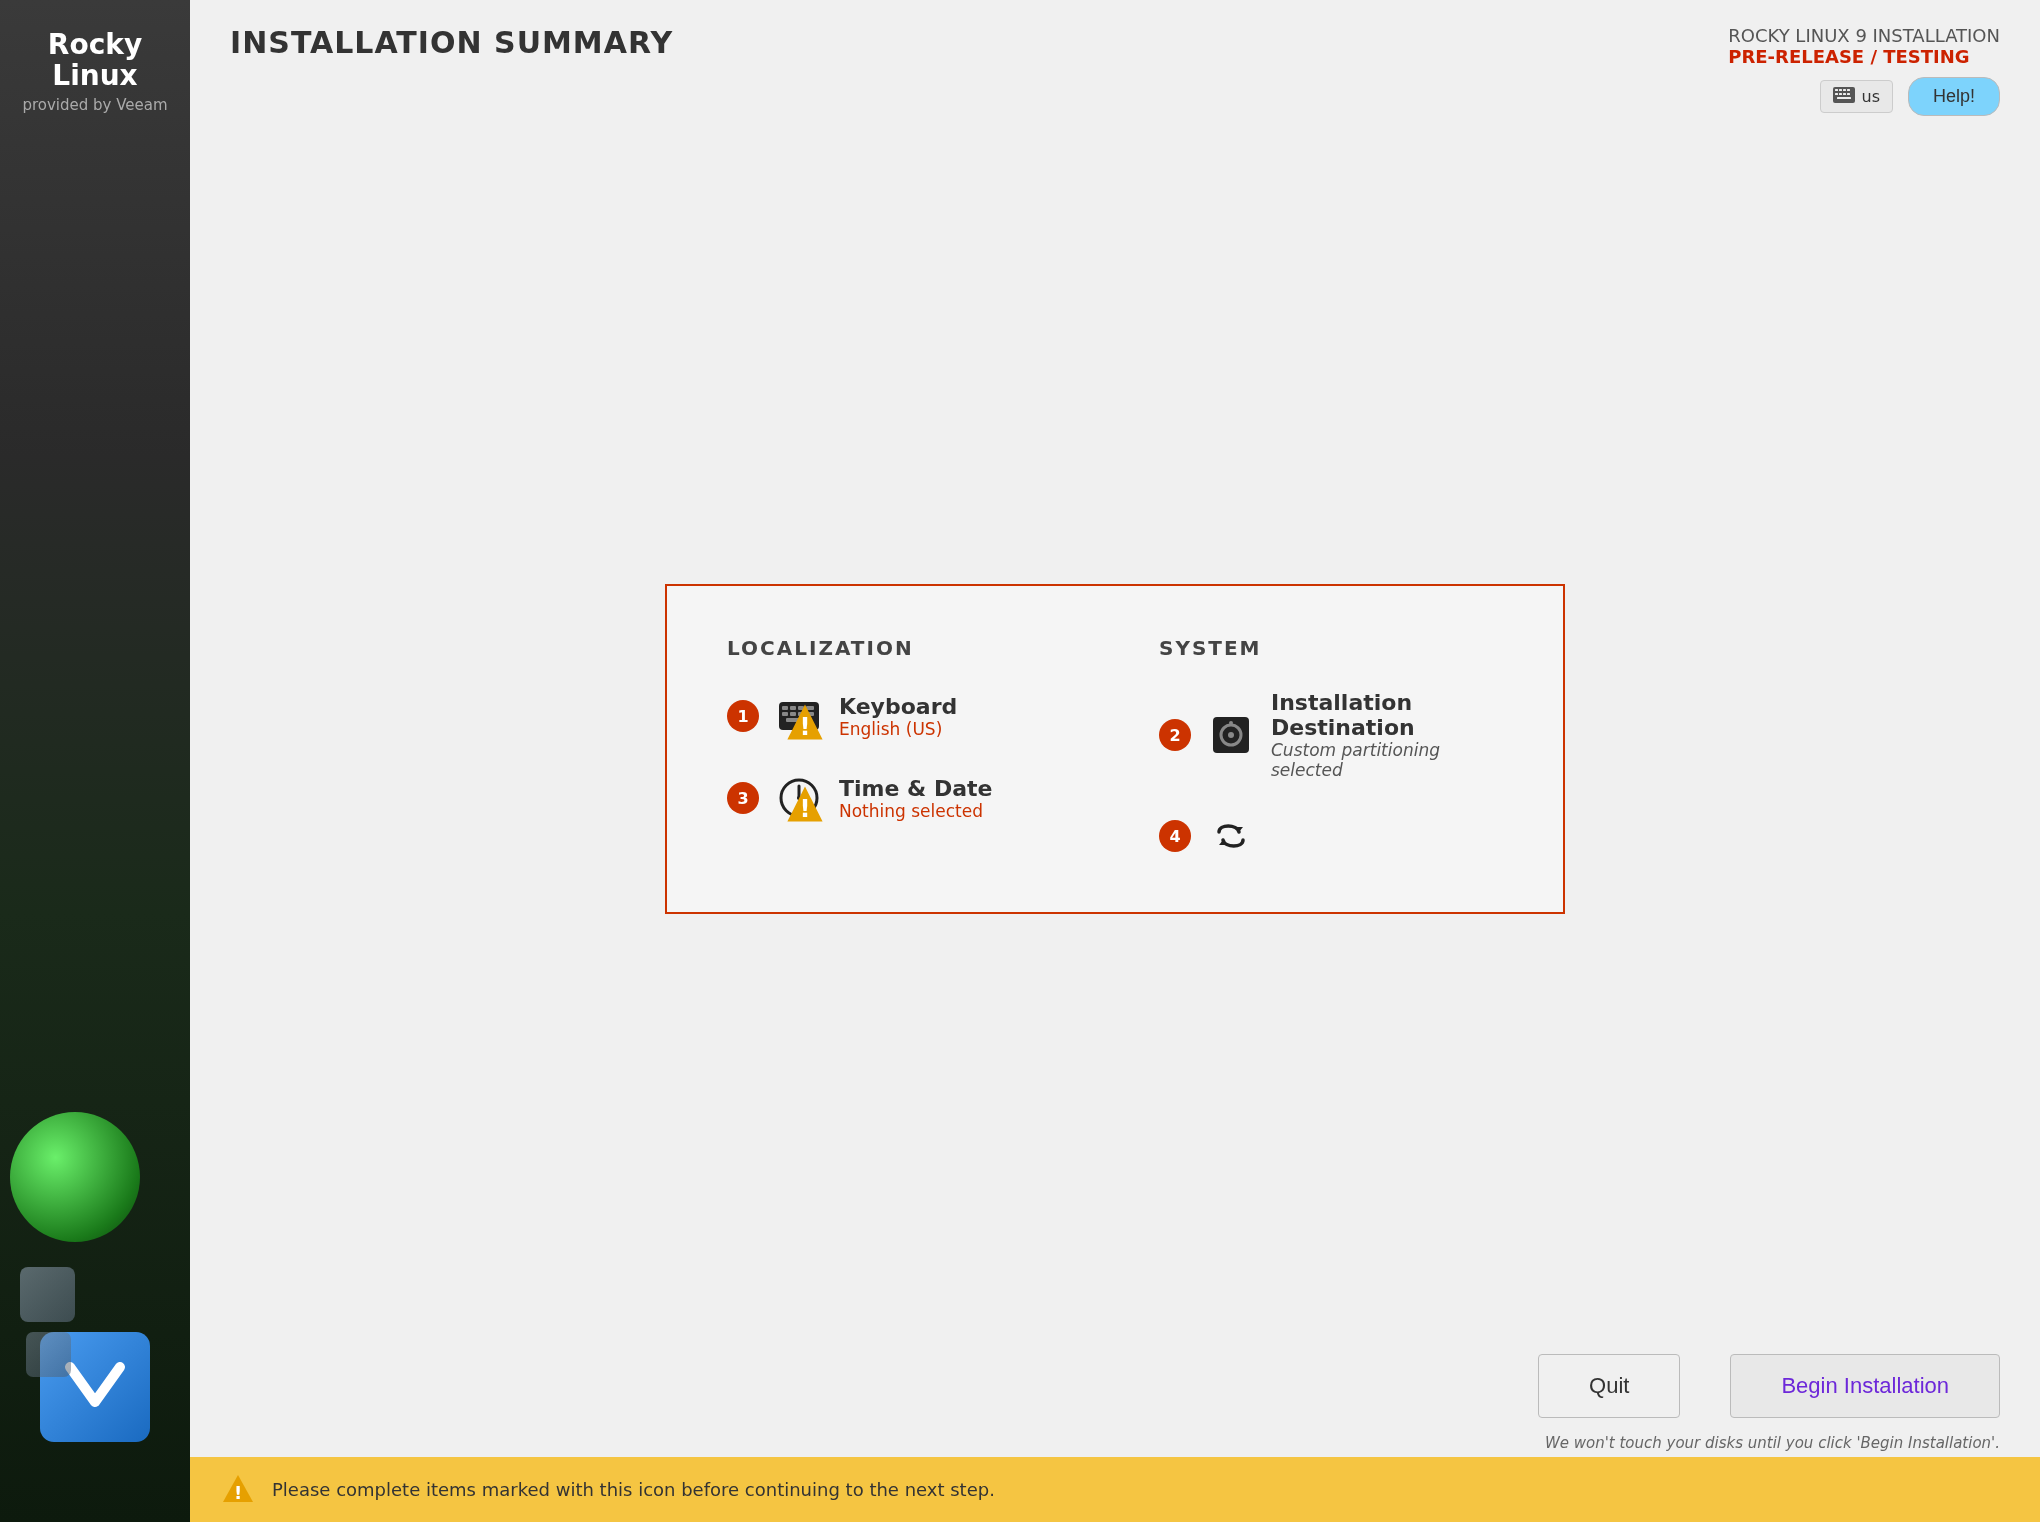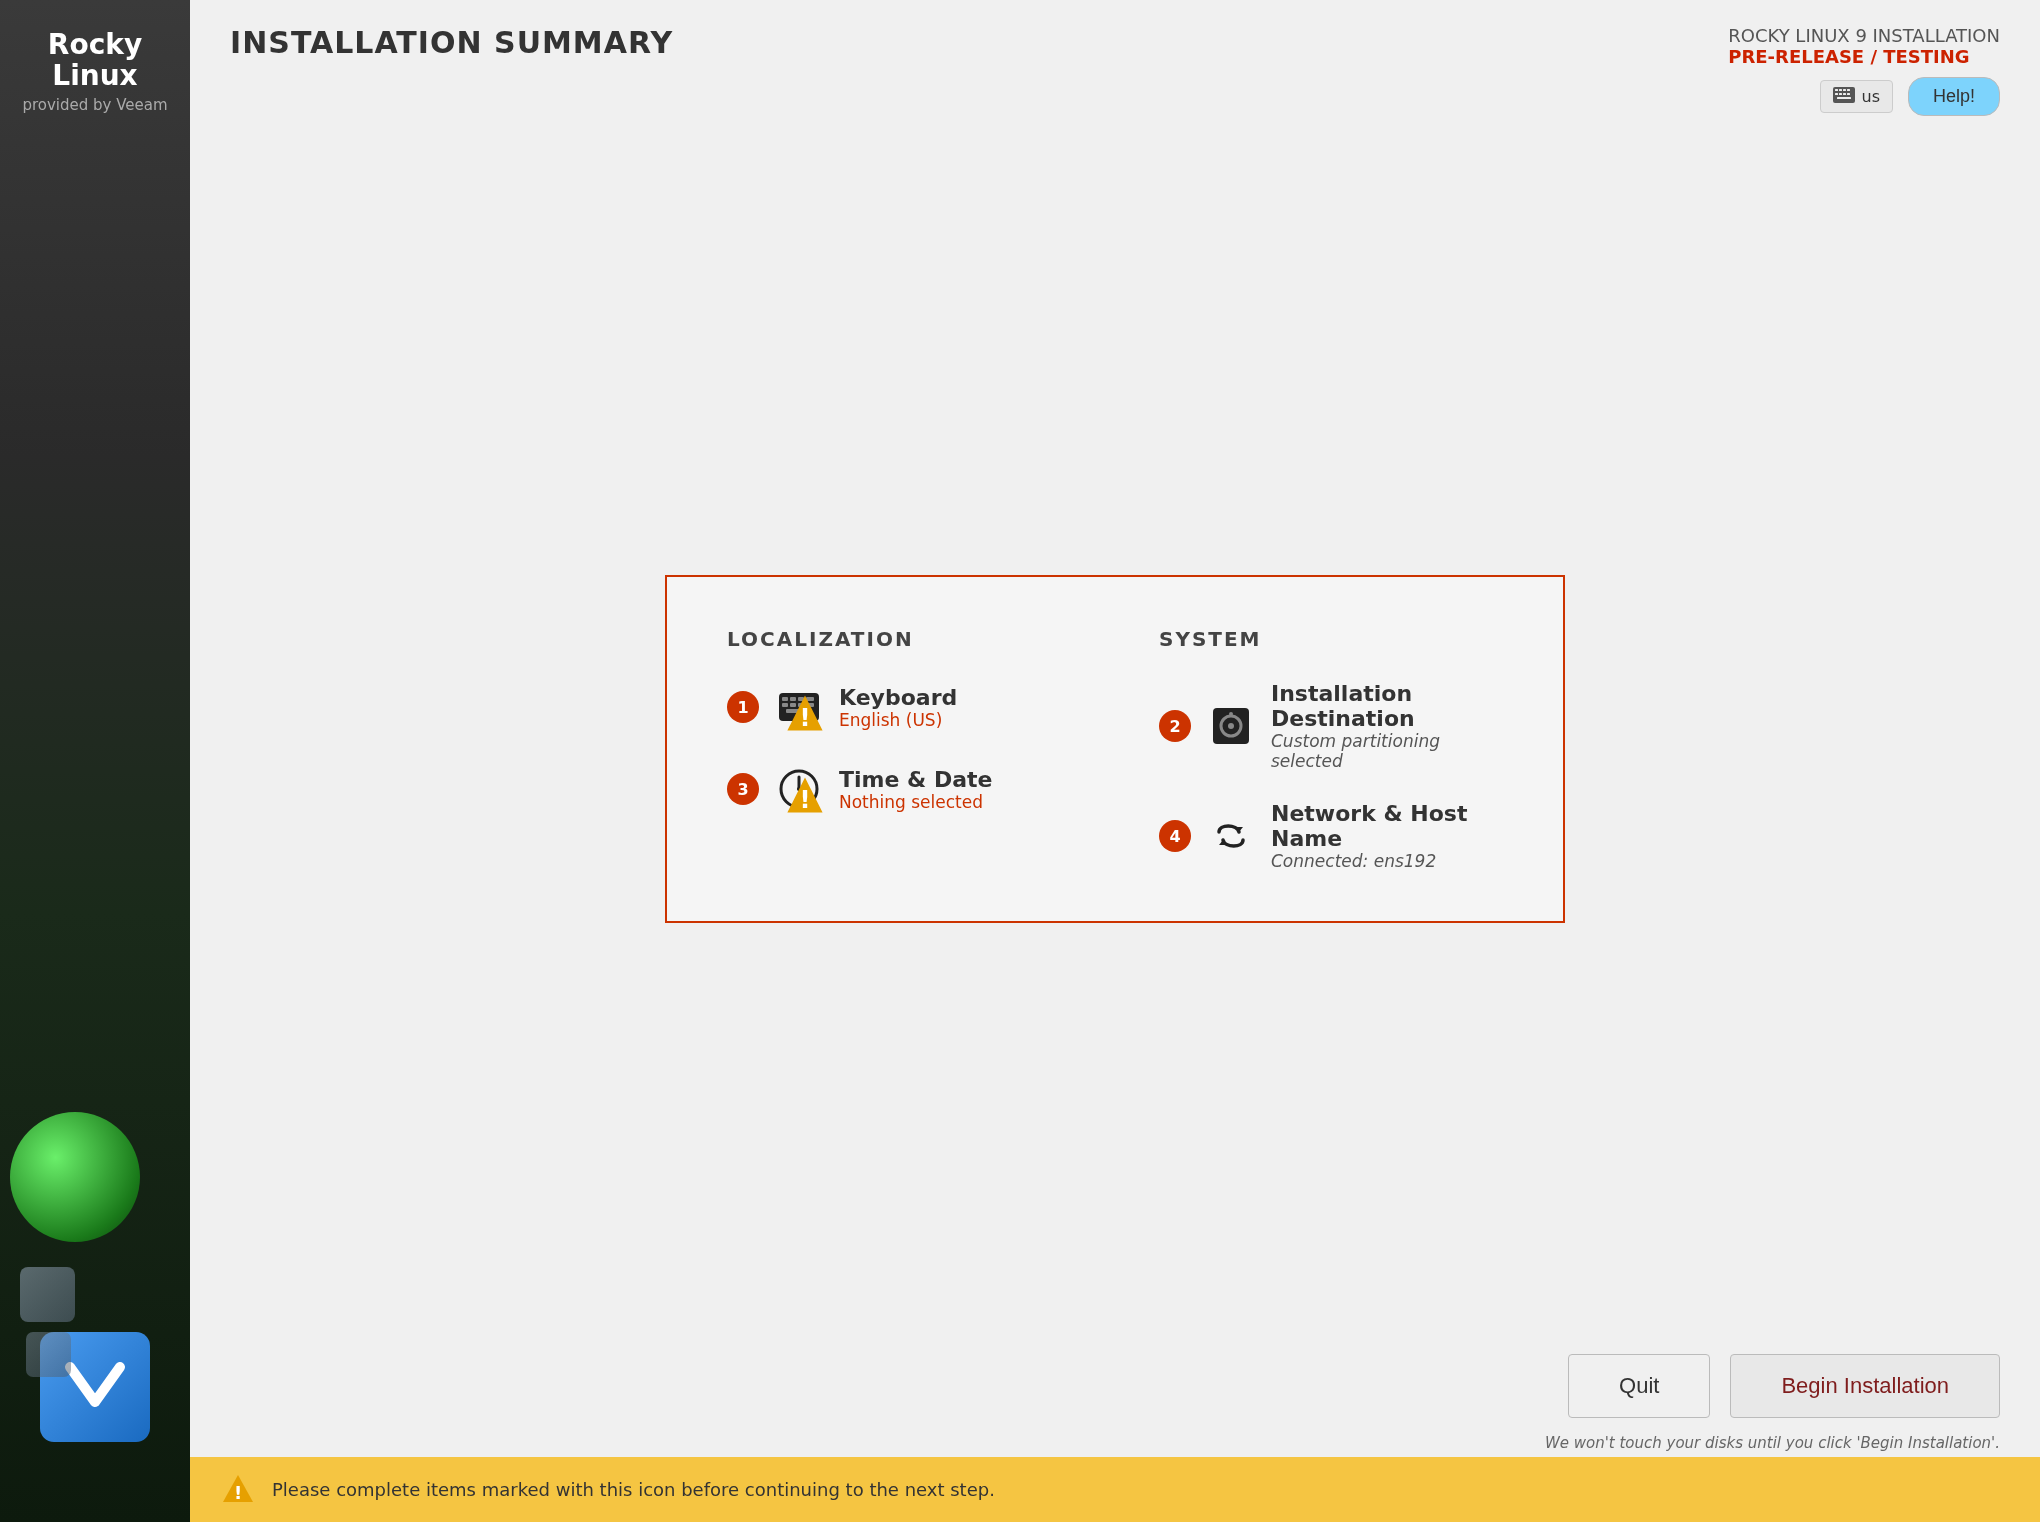--- a/index.html
+++ b/index.html
@@ -235,21 +235,22 @@
       font-size: 22px;
       border: 1px solid #bbb;
       border-radius: 4px;
       cursor: pointer;
       background: #f0f0f0;
       color: #333;
     }
 
     .btn-begin {
       background: #e8e8e8;
-      color: #7f1d1d;
+      color: #6d28d9;
+      margin-left: 30px;
     }
 
     .bottom-note {
       font-size: 15px;
       color: #666;
       font-style: italic;
     }
 
     
     .warning-bar {
@@ -420,24 +421,20 @@
               <div class="item-number">4</div>
               <div class="item-icon">
                 <svg width="44" height="44" viewBox="0 0 44 44">
 
                   <path d="M10 18 C10 10 28 10 30 18" fill="none" stroke="#222" stroke-width="3.5" stroke-linecap="round"></path>
                   <polygon points="30,18 26,13 34,13" fill="#222"></polygon>
                   <path d="M34 26 C34 34 16 34 14 26" fill="none" stroke="#222" stroke-width="3.5" stroke-linecap="round"></path>
                   <polygon points="14,26 18,31 10,31" fill="#222"></polygon>
                 </svg>
               </div>
-              <div class="item-text">
-                <span class="item-name">Network &amp; Host Name</span>
-                <span class="item-desc-normal">Connected: ens192</span>
-              </div>
             </div>
 
           </div>
         </div>
 
       </div>
     </div>
   </div>
 
   <div class="bottom-bar">

